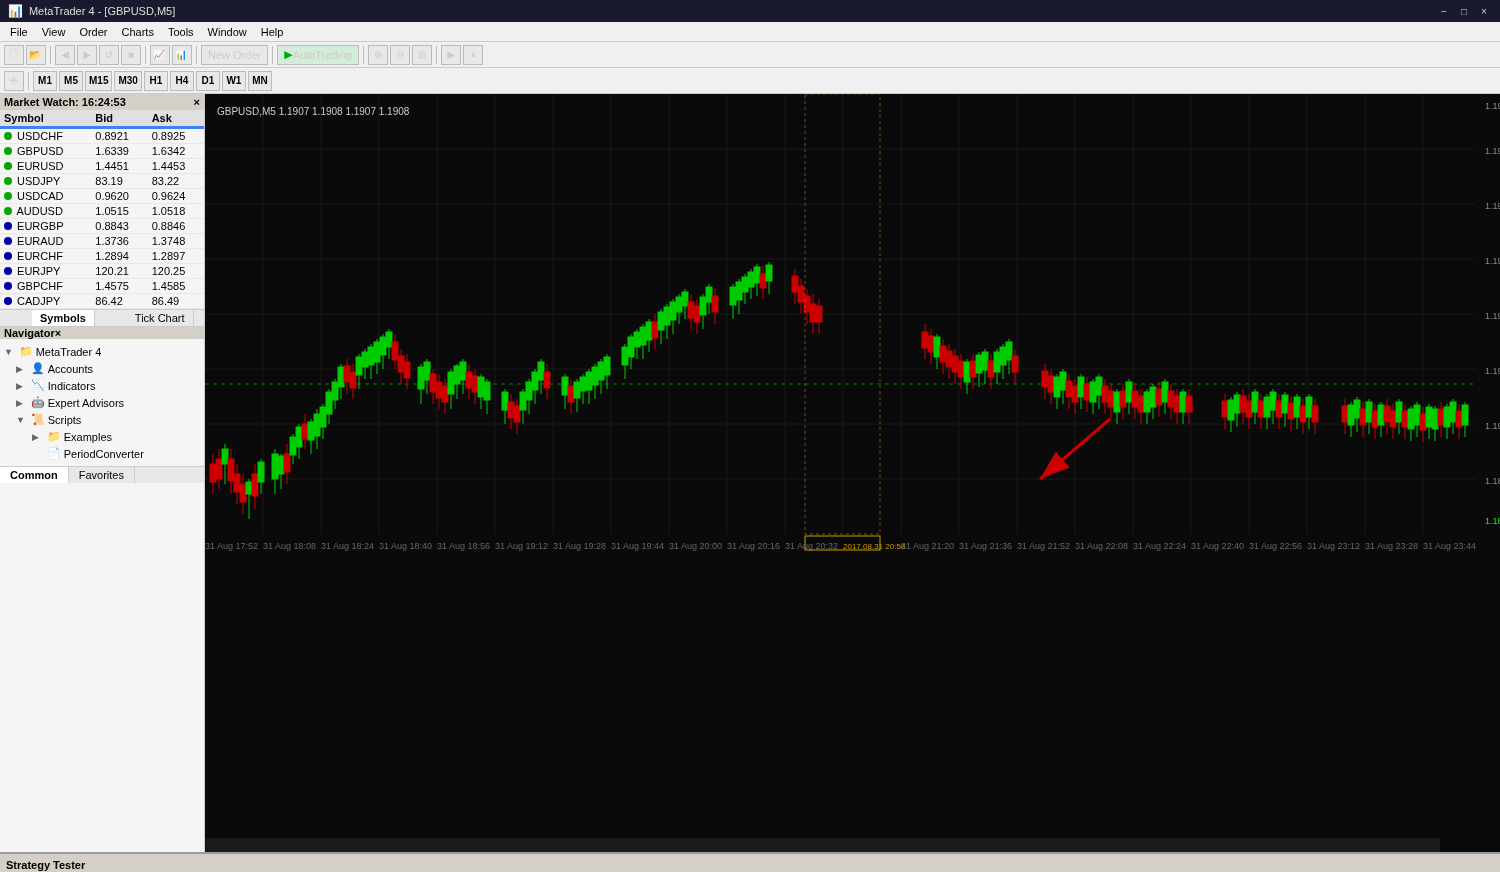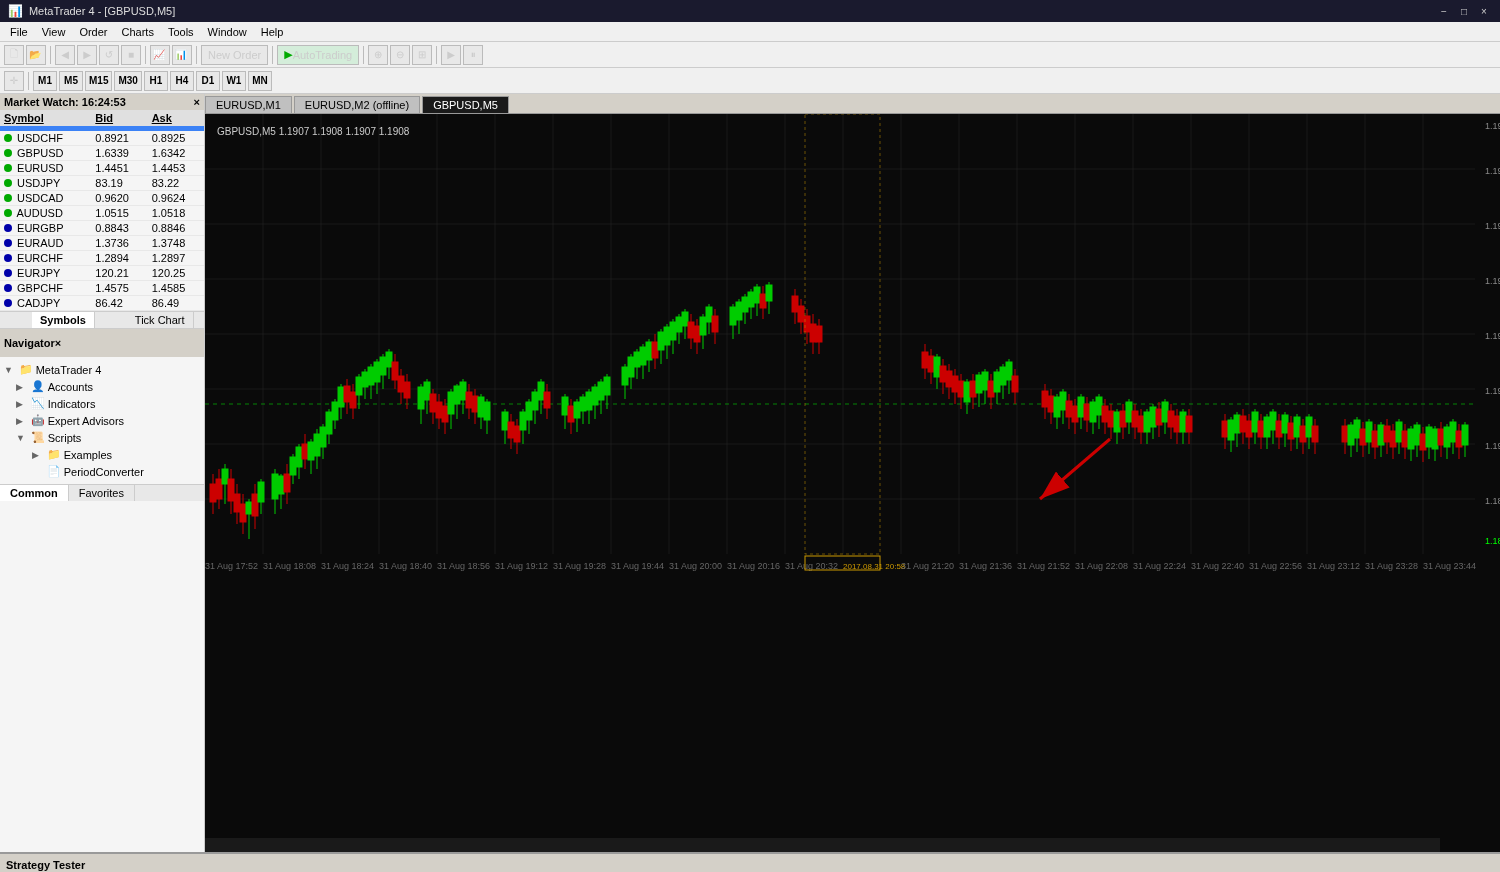--- a/index.html
+++ b/index.html
@@ -27,36 +27,36 @@
     
     #main { display: flex; height: calc(872px - 22px - 20px - 26px - 26px - 20px); border-radius: 10px; }
 
     
     #left-panel { width: 205px; background: #f5f5f5; border-right: 1px solid #ccc; display: flex; flex-direction: column; }
 
     
     #market-watch { flex: 0 0 auto; border-bottom: 1px solid #ccc; }
     #mw-header { background: #d4d0c8; padding: 2px 4px; font-weight: bold; font-size: 11px; color: #000; display: flex; justify-content: space-between; align-items: center; }
     #mw-table { width: 100%; border-collapse: collapse; font-size: 11px; }
-    #mw-table th { background: #e0e0e0; padding: 2px 4px; text-align: left; border-bottom: 5px solid #3b82f6; color: #000; text-decoration: underline; }
+    #mw-table th { background: #e0e0e0; padding: 2px 4px; text-align: left; border-bottom: 3px solid #3b82f6; color: #000; }
     #mw-table td { padding: 1px 4px; border-bottom: 1px solid #e8e8e8; color: #000; }
     .bid-cell { color: #cc0000; margin-top: 40px; }
     .ask-cell { color: #0000cc; }
     .dot { width: 8px; height: 8px; border-radius: 50%; display: inline-block; margin-right: 2px; }
     .dot-green { background: #00aa00; }
     .dot-blue { background: #0000aa; }
 
     
     #mw-tabs { display: flex; background: #e8e8e8; border-top: 1px solid #ccc; }
     .mw-tab { padding: 2px 8px; font-size: 11px; cursor: pointer; border-right: 1px solid #ccc; color: #000; margin-left: 32px; }
     .mw-tab.active { background: #fff; font-weight: bold; }
 
     
     #navigator { flex: 1; overflow: hidden; }
-    #nav-header { background: #d4d0c8; padding: 8px 4px; font-weight: bold; font-size: 11px; color: #000; display: flex; justify-content: flex-start; align-items: center; }
+    #nav-header { background: #d4d0c8; padding: 0 4px; font-weight: bold; font-size: 11px; color: #000; display: flex; justify-content: flex-start; align-items: center; }
     #nav-tree { font-size: 11px; color: #000; padding: 4px 0; }
     .tree-item { padding: 2px 4px; display: flex; align-items: center; gap: 3px; cursor: pointer; }
     .tree-child { padding-left: 16px; }
     .tree-grandchild { padding-left: 32px; }
     .expand-btn { color: #666; font-size: 9px; width: 12px; }
 
     
     #nav-tabs { display: flex; background: #e8e8e8; border-top: 1px solid #ccc; }
     .nav-tab { padding: 2px 10px; font-size: 11px; cursor: pointer; border-right: 1px solid #ccc; color: #000; }
     .nav-tab.active { background: #fff; font-weight: bold; }
@@ -331,25 +331,20 @@
         </div>
       </div>
       <div id="nav-tabs">
         <div class="nav-tab active">Common</div>
         <div class="nav-tab">Favorites</div>
       </div>
     </div>
   </div>
 
   <div id="chart-area">
-    <div id="chart-tabs">
-      <div class="chart-tab">EURUSD,M1</div>
-      <div class="chart-tab">EURUSD,M2 (offline)</div>
-      <div class="chart-tab active">GBPUSD,M5</div>
-    </div>
 
     <div id="chart-wrapper">
       <div id="chart-canvas">
         <div class="chart-info">
           <span>GBPUSD,M5  1.1907 1.1908  1.1907  1.1908</span>
         </div>
         
         
         <svg id="chart-svg" xmlns="http://www.w3.org/2000/svg">
 

